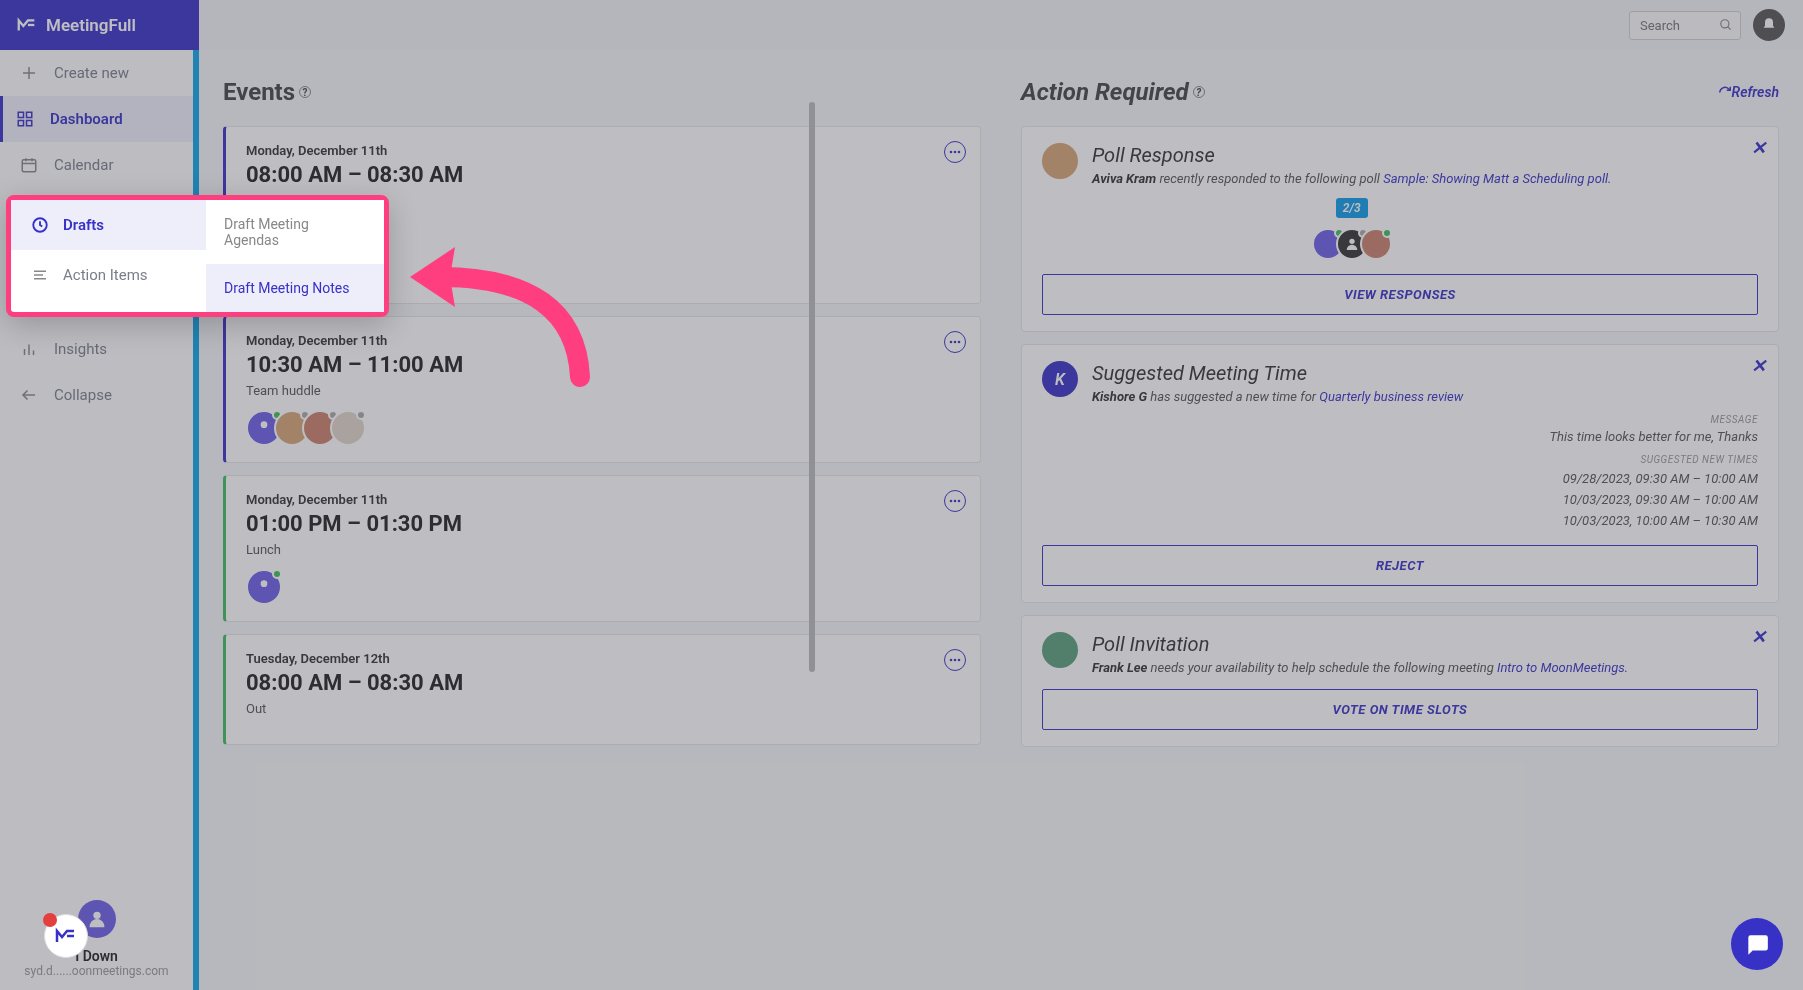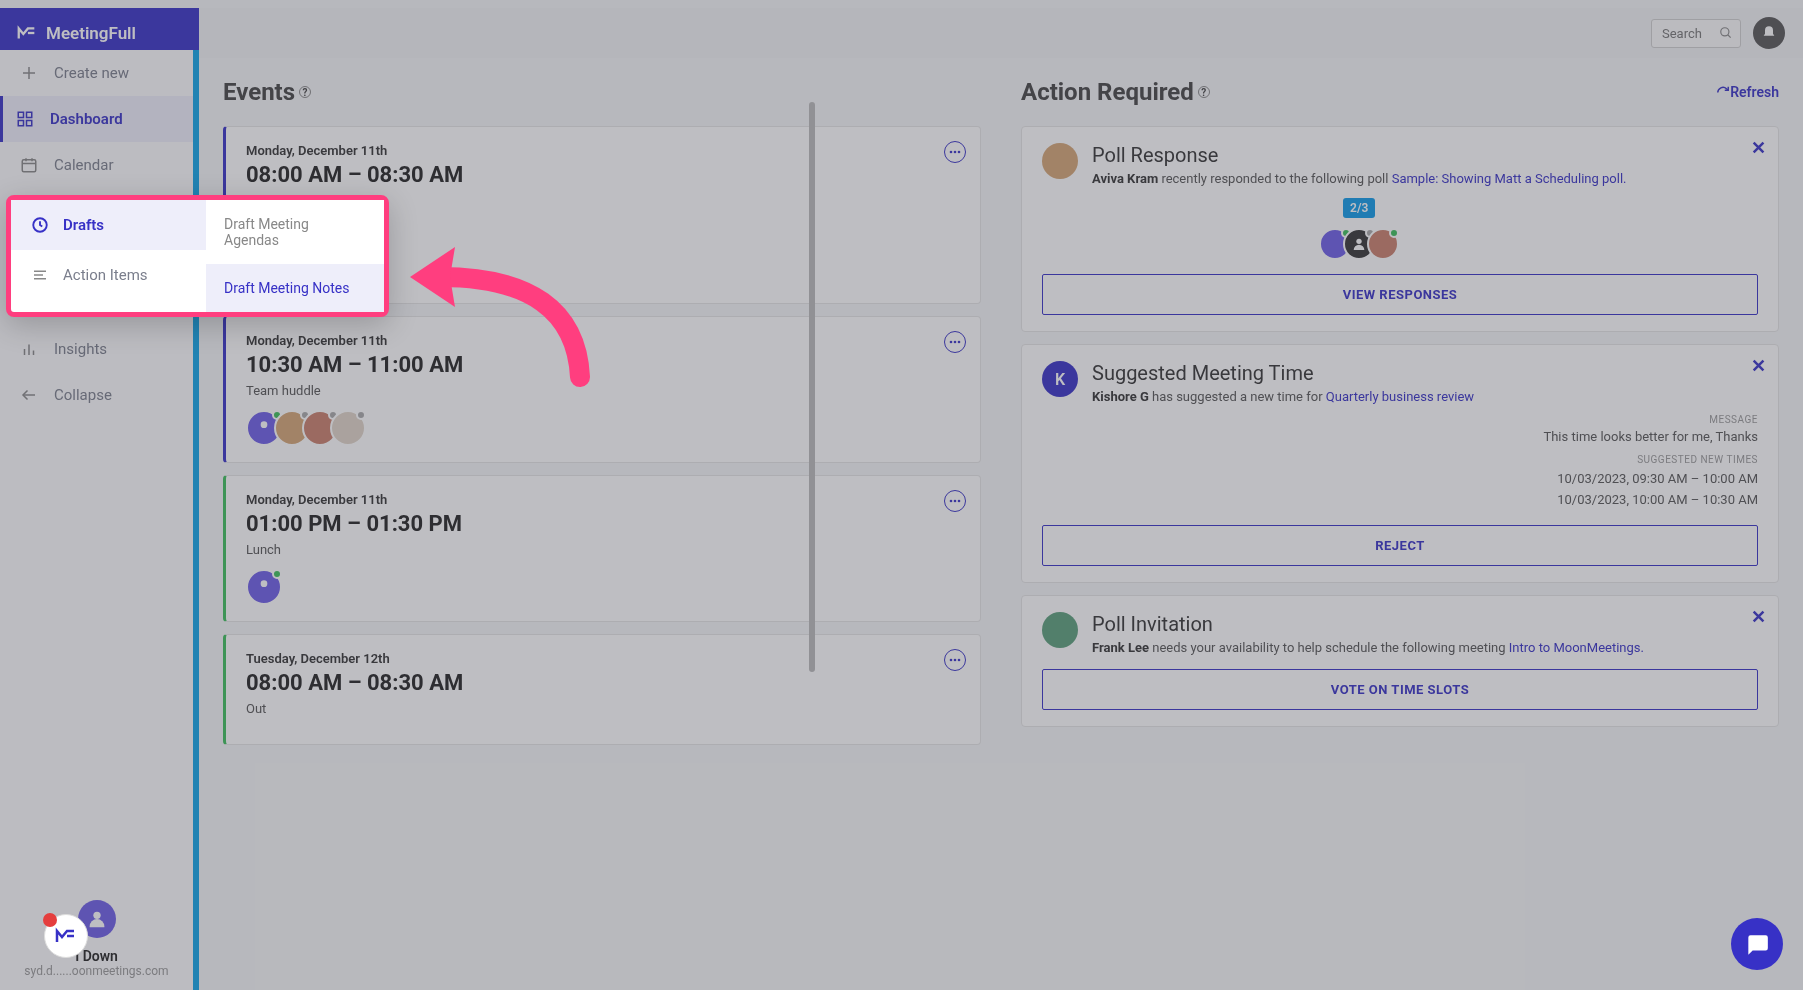--- a/index.html
+++ b/index.html
@@ -1,23 +1,23 @@
 <!DOCTYPE html>
 <html><head>
 <meta charset="utf-8">
 <style>
 * { margin: 0; padding: 0; box-sizing: border-box; font-family: -apple-system, BlinkMacSystemFont, 'Segoe UI', Roboto, sans-serif; }
 body { background: #f5f6f8; overflow: hidden; width: 1803px; height: 990px; position: relative; }
 
-.topbar { position: absolute; top: 8px; left: 0; right: 0; height: 50px; background: #f2f3f5; display: flex; align-items: center; z-index: 10; }
+.topbar { position: absolute; top: 0; left: 0; right: 0; height: 50px; background: #f2f3f5; display: flex; align-items: center; z-index: 10; }
 .logo-area { width: 199px; height: 50px; background: #3731c6; display: flex; align-items: center; padding-left: 16px; color: #fff; font-weight: 600; font-size: 17px; gap: 8px; }
 .logo-icon { width: 22px; height: 22px; }
 .topbar-right { margin-left: auto; display: flex; align-items: center; padding-right: 18px; gap: 12px; }
 .search-box { position: relative; }
-.search-box input { width: 90px; padding: 6px 28px 6px 10px; border: 1px solid #d0d0d0; border-radius: 3px; font-size: 13px; background: #fafafa; }
+.search-box input { width: 112px; padding: 6px 28px 6px 10px; border: 1px solid #d0d0d0; border-radius: 3px; font-size: 13px; background: #fafafa; }
 .search-box .sicon { position: absolute; right: 8px; top: 50%; transform: translateY(-50%); color: #999; }
 .bell { width: 32px; height: 32px; border-radius: 50%; background: #555; display: flex; align-items: center; justify-content: center; color: #fff; }
 
 .sidebar { position: absolute; left: 0; top: 50px; bottom: 0; width: 199px; background: #fcfcfd; border-right: 6px solid #0ea5e9; z-index: 10; }
 .side-item { display: flex; align-items: center; padding: 14px 20px; color: #7a7e8c; font-size: 15px; gap: 16px; cursor: pointer; }
 .side-item.active { color: #3731c6; background: #eeeefa; border-left: 3px solid #3731c6; padding-left: 13px; font-weight: 600; }
 .side-icon { width: 18px; height: 18px; flex-shrink: 0; }
 .side-footer { position: absolute; bottom: 12px; left: 0; right: 0; text-align: center; }
 .profile-av { width: 38px; height: 38px; border-radius: 50%; background: #6c5ce7; margin: 0 auto 10px; display:flex; align-items:center; justify-content:center; }
 .uname { font-size: 14px; color: #222; font-weight:600; }
@@ -257,21 +257,21 @@
           <svg width="12" height="4" viewBox="0 0 12 4" fill="#3731c6">
             <circle cx="2" cy="2" r="1.3"></circle>
             <circle cx="6" cy="2" r="1.3"></circle>
             <circle cx="10" cy="2" r="1.3"></circle>
           </svg>
         </div>
     </div>
     <div class="scrollbar" style="left:610px; top:52px; height:570px;"></div>
   </div>
 
-  <div class="col" style="position:relative;">
+  <div class="col" style="position:relative;font-style:italic;">
     <h2 class="col-title">
       <span>Action Required</span>
       <span class="sup">?</span>
       <span class="refresh">
         <svg width="14" height="14" viewBox="0 0 24 24" fill="none" stroke="#3731c6" stroke-width="2.5">
             <path d="M21 3v6h-6"></path>
             <path d="M3 13a9 9 0 0115-6.7L21 9"></path>
           </svg>
         <span>Refresh</span>
       </span>
@@ -319,20 +319,21 @@
           <div class="ar-title">Suggested Meeting Time</div>
           <div class="ar-sub">
             <b>Kishore G</b><span> has suggested a new time for </span><a href="#">Quarterly business review</a>
           </div>
         </div>
       </div>
       <div class="msg-block">
         <div class="msg-lbl">MESSAGE</div>
         <div class="msg-txt">This time looks better for me, Thanks</div>
         <div class="msg-lbl">SUGGESTED NEW TIMES</div>
+        <div class="time-line">09/28/2023, 09:30 AM – 10:00 AM</div>
         <div class="time-line">10/03/2023, 09:30 AM – 10:00 AM</div>
         <div class="time-line">10/03/2023, 10:00 AM – 10:30 AM</div>
       </div>
       <div class="btn-row">
         <div class="obtn">REJECT</div>
       </div>
     </div>
 
     <div class="card">
       <span class="close-x">✕</span>

